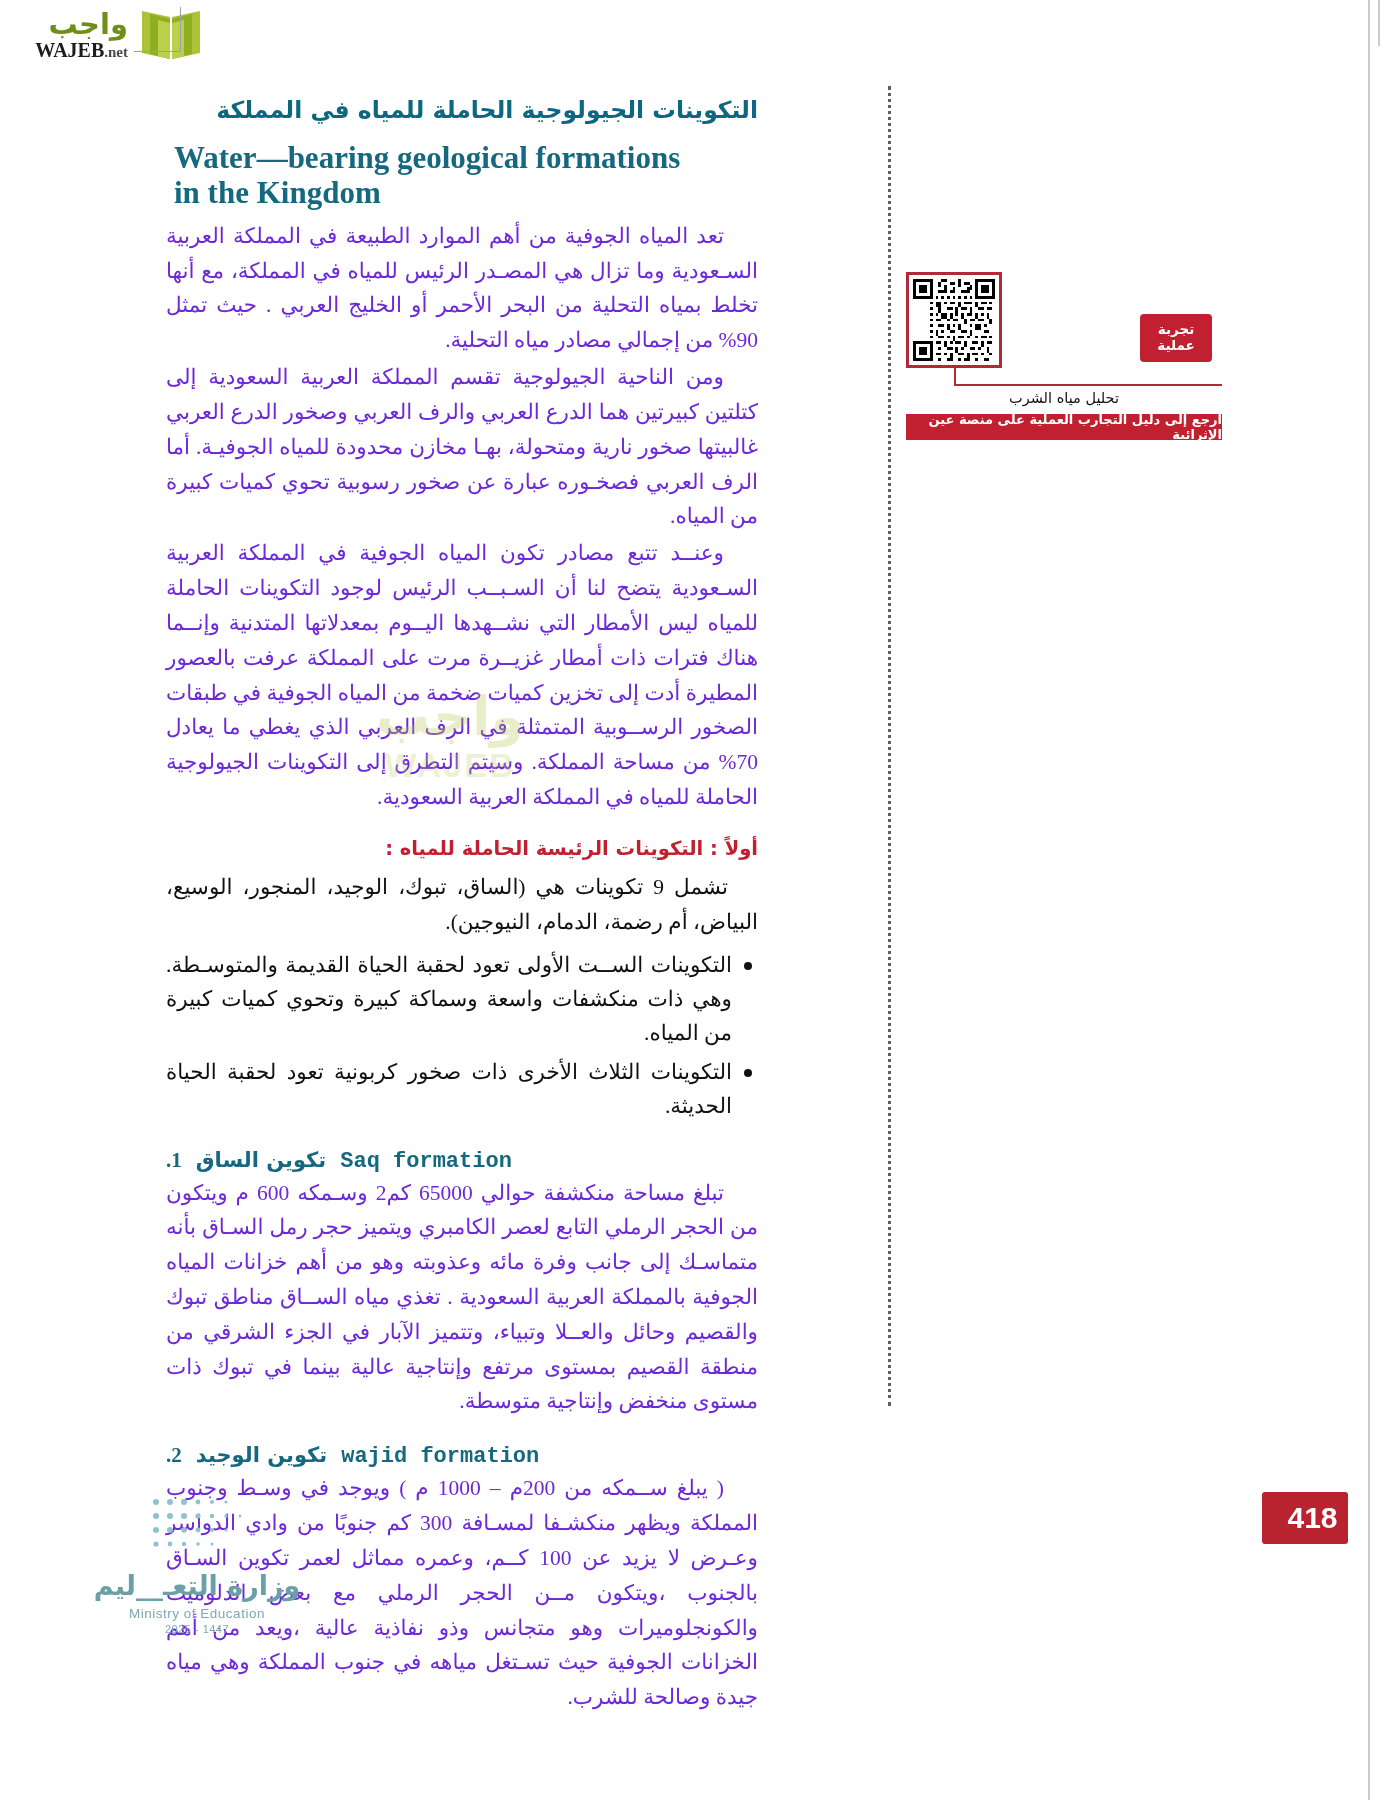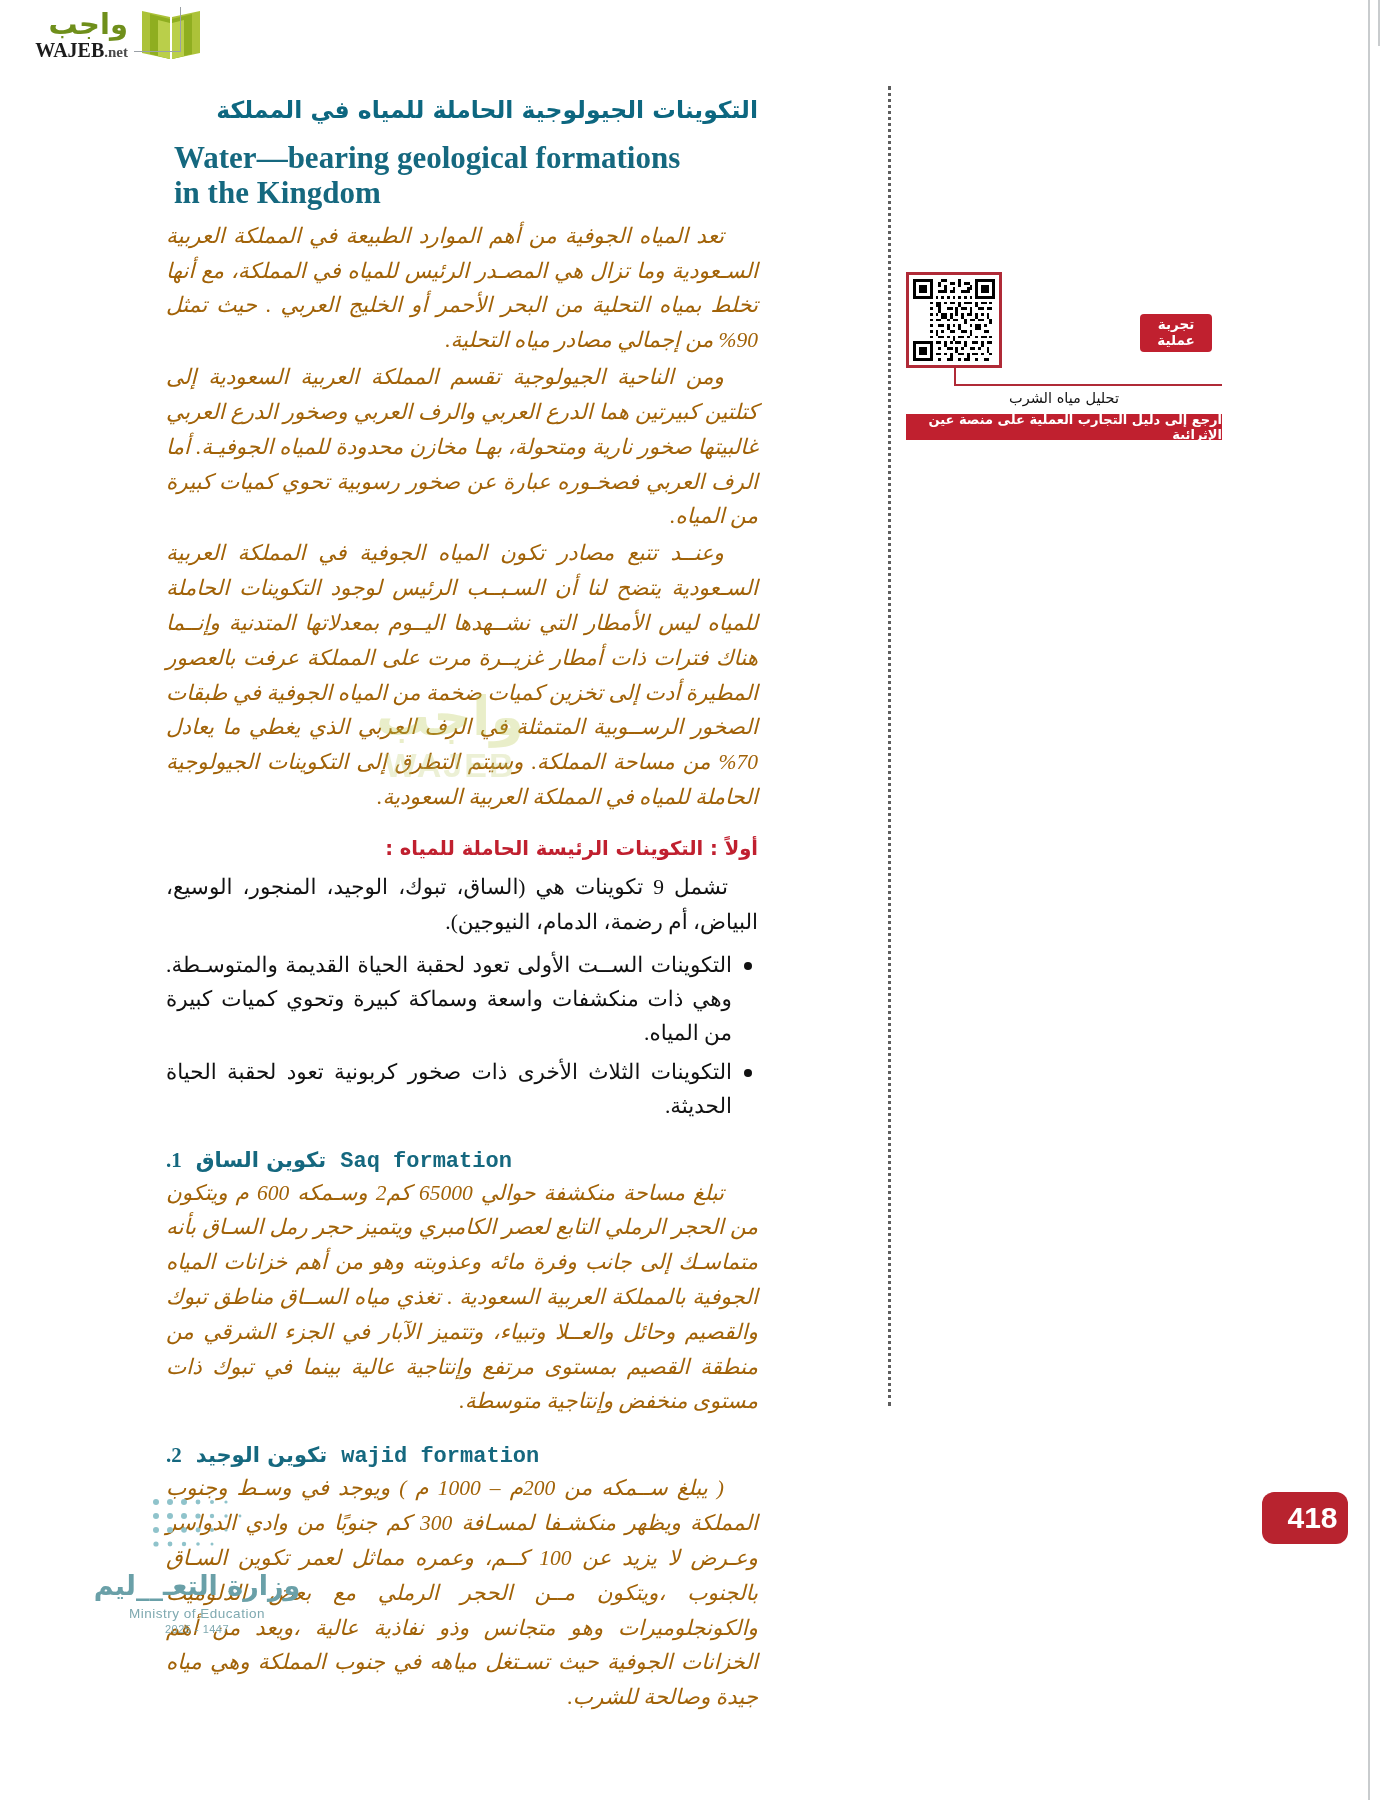--- a/index.html
+++ b/index.html
@@ -101,26 +101,25 @@
     font-size: 31px;
     color: #15687f;
     line-height: 1.12;
     margin-top: 16px;
     padding-left: 8px;
   }
 
   p.body {
     font-size: 21.5px;
     line-height: 1.62;
-    color: #a16207;
+    color: #6d28d9;
     text-align: justify;
     text-justify: inter-word;
     margin-top: 8px;
     text-indent: 34px;
-    font-style: italic;
   }
   p.body.cont { text-indent: 34px; margin-top: 2px; }
 
   .sub-red {
     margin-top: 22px;
     font-family: "DejaVu Sans", sans-serif;
     font-size: 19.5px;
     font-weight: 700;
     color: #c0202f;
     text-align: right;
@@ -200,21 +199,21 @@
     width: 96px; height: 96px;
     border: 3px solid #b02a37;
     background: #fff;
     padding: 4px;
   }
   .qr-frame svg { display:block; width: 100%; height: 100%; }
 
   .exp-badge {
     position: absolute;
     left: 234px; top: 42px;
-    width: 72px; height: 38px;
+    width: 72px; height: 48px;
     background: #c0202f;
     border-radius: 4px 4px 4px 4px;
     display: flex; flex-direction: column;
     align-items: center; justify-content: center;
     color: #fff;
     font-family: "DejaVu Sans", sans-serif;
     font-weight: 700;
     font-size: 13.5px;
     line-height: 1.15;
     direction: rtl;
@@ -303,21 +302,21 @@
     font-size: 11px; color: #7fa9b0;
     direction: ltr; margin-top: 2px; letter-spacing: .5px;
   }
 
   
   .pageno {
     position: absolute;
     right: 48px; top: 1492px;
     width: 86px; height: 52px;
     background: #b8232f;
-    border-radius: 12px;
+    border-radius: 3px;
     color: #fff;
     font-family: "Liberation Sans", sans-serif;
     font-weight: 700;
     font-size: 30px;
     display: flex; align-items: center; justify-content: center;
     direction: ltr;
     padding-left: 15px;
   }
 </style>
 </head>

